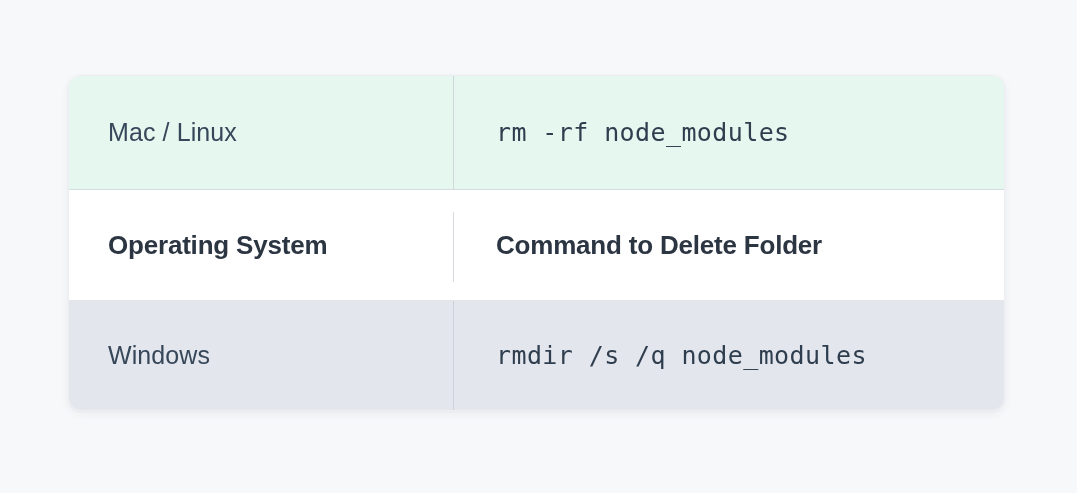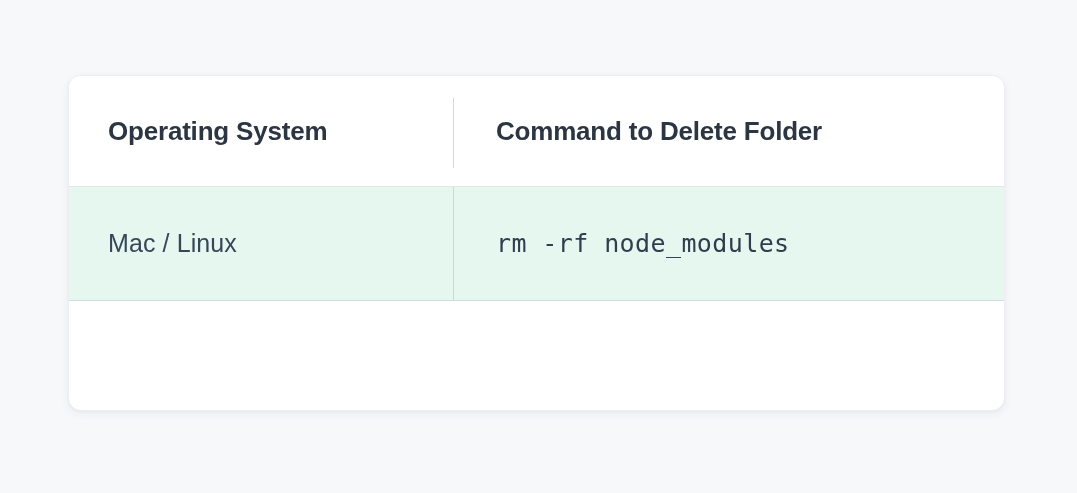--- a/index.html
+++ b/index.html
@@ -124,35 +124,44 @@
     line-height: 1;
     white-space: pre;
   }
 </style>
 </head>
 <body>
 
 <div class="card">
   <div class="table">
 
+    <div class="row row-body-1">
+      <div class="cell cell-os">
+        <span class="td-os">Mac / Linux</span>
+      </div>
+      <div class="divider divider-full"></div>
+      <div class="cell cell-cmd">
+        <code class="td-cmd">rm -rf node_modules</code>
+      </div>
+    </div>
+
     <div class="row row-header">
       <div class="cell cell-os">
         <span class="th-text">Operating System</span>
       </div>
       <div class="divider divider-header"></div>
       <div class="cell cell-cmd">
         <span class="th-text">Command to Delete Folder</span>
       </div>
     </div>
 
-    <div class="row row-body-1">
+    <div class="row row-body-2">
       <div class="cell cell-os">
-        <span class="td-os">Mac / Linux</span>
+        <span class="td-os">Windows</span>
       </div>
       <div class="divider divider-full"></div>
       <div class="cell cell-cmd">
-        <code class="td-cmd">rm -rf node_modules</code>
+        <code class="td-cmd">rmdir /s /q node_modules</code>
       </div>
     </div>
-
 
   </div>
 </div>
 
 </body></html>

